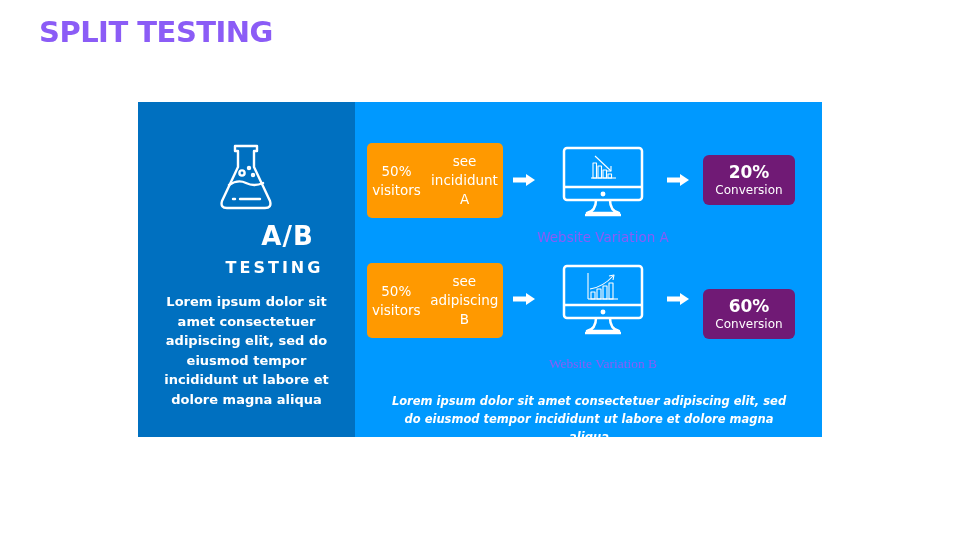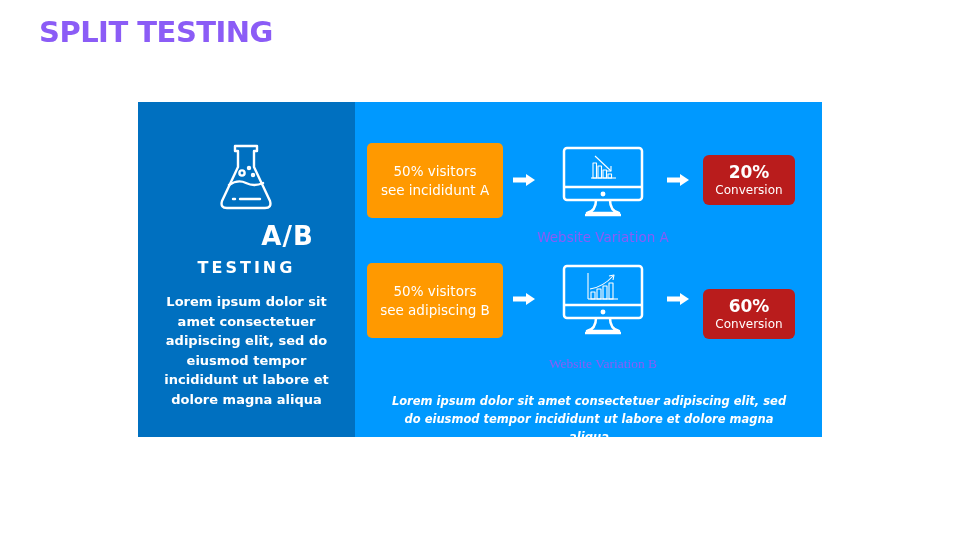--- a/index.html
+++ b/index.html
@@ -6,30 +6,30 @@
   body { width:960px; height:540px; background:#ffffff; position:relative; overflow:hidden;
          font-family:"DejaVu Sans", sans-serif; }
   .title { position:absolute; left:39px; top:15px; font-size:29px; font-weight:bold;
            color:#8b5cf6; letter-spacing:-0.5px; font-family:"DejaVu Sans", sans-serif; }
   .left-panel { position:absolute; left:138px; top:102px; width:217px; height:335px; background:#0070c0; }
   .right-panel { position:absolute; left:355px; top:102px; width:467px; height:335px; background:#0099ff; }
   .flask { position:absolute; left:218px; top:143px; width:56px; height:68px; }
   .ab { position:absolute; left:138px; top:221px; width:217px; text-align:center; color:#fff;
         font-size:26px; font-weight:bold; letter-spacing:1px;margin-left:41px; }
   .testing { position:absolute; left:138px; top:258px; width:217px; text-align:center; color:#fff;
-        font-size:16px; font-weight:bold; letter-spacing:3px; }
+        font-size:16px; font-weight:bold; letter-spacing:3px;padding-left:28px; }
   .left-desc { position:absolute; left:160px; top:292px; width:173px; text-align:center; color:#fff;
         font-size:13px; font-weight:bold; line-height:19.5px; }
   .orange-box { position:absolute; width:136px; height:75px; background:#ff9900; border-radius:5px;
-        color:#fff; font-size:13.5px; display:flex; flex-direction:column; align-items:center;
+        color:#fff; font-size:13.5px; display:flex; align-items:center;
         justify-content:center; line-height:19px; text-align:center; }
   .arrow { position:absolute; width:22px; height:12px; }
   .monitor { position:absolute; width:84px; height:74px; }
   .mon-label { position:absolute; width:160px; text-align:center; color:#8b5cf6; font-size:13.5px; }
-  .conv-box { position:absolute; width:92px; height:50px; background:#b91c1c; border-radius:6px;
+  .conv-box { position:absolute; width:92px; height:50px; background:#701a75; border-radius:6px;
         color:#fff; display:flex; flex-direction:column; align-items:center; justify-content:center; }
   .conv-pct { font-size:17px; font-weight:bold; line-height:19px; }
   .conv-label { font-size:12px; line-height:16px; }
   .bottom-desc { position:absolute; left:385px; top:392px; width:408px; text-align:center; color:#fff;
         font-size:11.5px; font-style:italic; font-weight:bold; line-height:18px; }
 </style>
 </head>
 <body>
 
 <div class="title">SPLIT TESTING</div>

